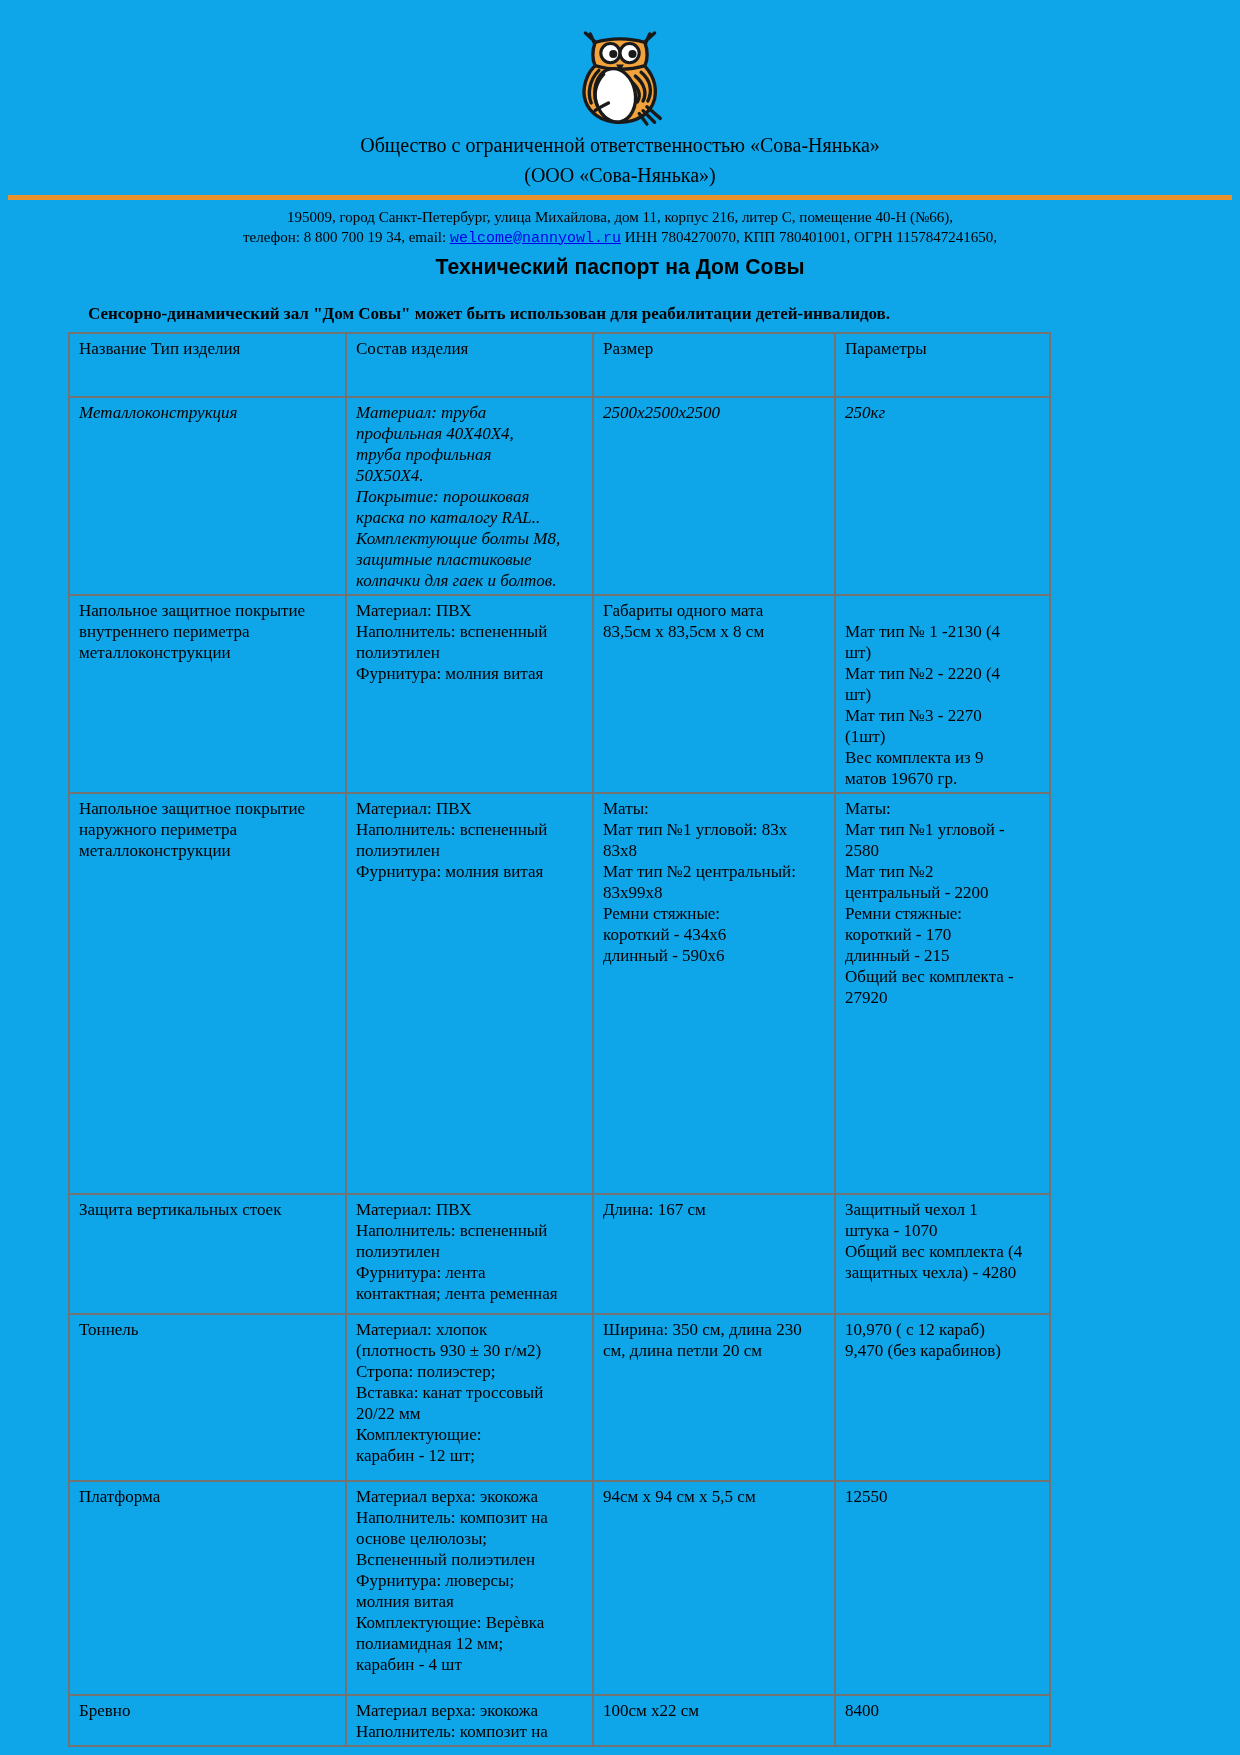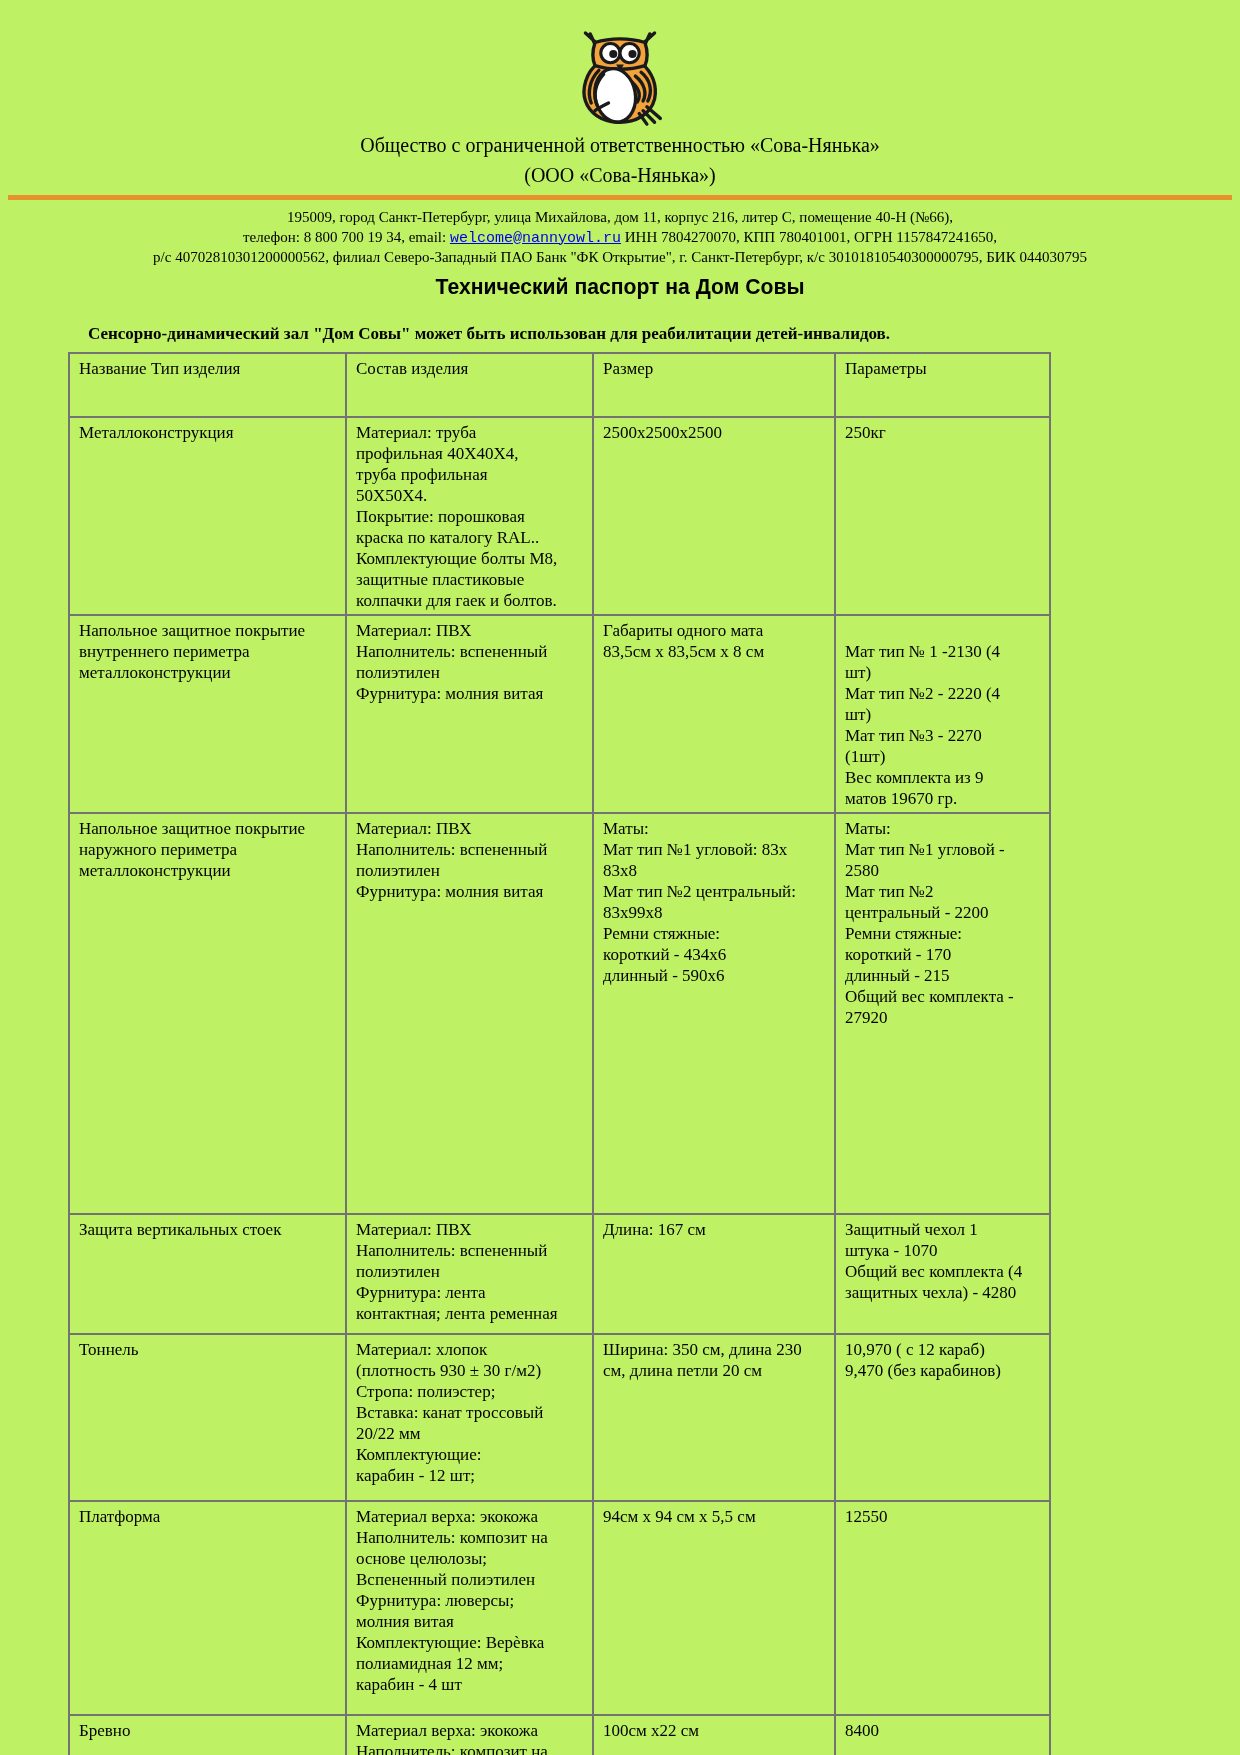--- a/index.html
+++ b/index.html
@@ -1,30 +1,30 @@
 <!DOCTYPE html>
 <html><head>
 <meta charset="utf-8">
 <style>
   html,body{margin:0;padding:0;background:#fff;}
-  .page{position:relative;width:1240px;height:1755px;background:#bef264;color:#000;
+  .page{position:relative;width:1240px;height:1755px;background:#0ea5e9;color:#000;
         font-family:"Liberation Serif",serif;overflow:hidden;}
   .logo-wrap{text-align:center;padding-top:30px;height:98px;}
   .company{ text-align:center;font-size:20px;line-height:26px;margin-top:4px;}
   .accent-bar{height:5px;width:1224px;margin:7px auto 0;background:#E8922D;}
   .contacts{text-align:center;font-size:15px;line-height:19.5px;margin-top:8px;}
   .contacts a{color:#0000EE;text-decoration:underline;font-family:Liberation Mono, monospace;}
   .doc-title{text-align:center;font-family:"Liberation Sans",sans-serif;font-weight:bold;
              font-size:22.5px;margin-top:6px;transform:scaleX(.94);}
   .intro{font-weight:bold;font-size:17px;margin:24px 68px 0 88px;}
   table.spec{border-collapse:collapse;table-layout:fixed;width:981px;margin:8px 0 0 68px;}
   table.spec th,table.spec td{border:2px solid #737373;vertical-align:top;text-align:left;
       padding:4px 6px 3px 9px;font-size:17px;line-height:21px;font-weight:normal;
       white-space:pre-line;overflow:hidden;}
-  tr.rh{height:64px;} tr.r0{height:194px;} tr.r1{height:194px;} tr.r2{height:401px;}
+  tr.rh{height:64px;} tr.r0{height:194px;font-style:italic;} tr.r1{height:194px;} tr.r2{height:401px;}
   tr.r3{height:120px;} tr.r4{height:167px;} tr.r5{height:214px;} tr.r6{height:44px;}
   .footer{ text-align:center;font-size:17px;margin-top:26px;}
 </style>
 </head>
 <body>
 
 <div class="page">
 
   <div class="logo-wrap">
     <svg width="96" height="98" viewBox="0 0 100 102">
@@ -54,21 +54,20 @@
   </div>
 
   <div class="company">Общество с ограниченной ответственностью «Сова-Нянька»</div>
   <div class="company">(ООО «Сова-Нянька»)</div>
 
   <div class="accent-bar" style="background: rgb(232, 146, 45);"></div>
 
   <div class="contacts">
     <div>195009, город Санкт-Петербург, улица Михайлова, дом 11, корпус 216, литер С, помещение 40-Н (№66),</div>
     <div><span>телефон: 8 800 700 19 34, email: </span><a href="#">welcome@nannyowl.ru</a><span> ИНН 7804270070, КПП 780401001, ОГРН 1157847241650,</span></div>
-    <div>р/с 40702810301200000562, филиал Северо-Западный ПАО Банк "ФК Открытие", г. Санкт-Петербург, к/с 30101810540300000795, БИК 044030795</div>
   </div>
 
   <div class="doc-title">Технический паспорт на Дом Совы</div>
 
   <div class="intro">Сенсорно-динамический зал "Дом Совы" может быть использован для реабилитации детей-инвалидов.</div>
 
   <table class="spec">
     <colgroup>
         <col style="width:277px">
         <col style="width:247px">

